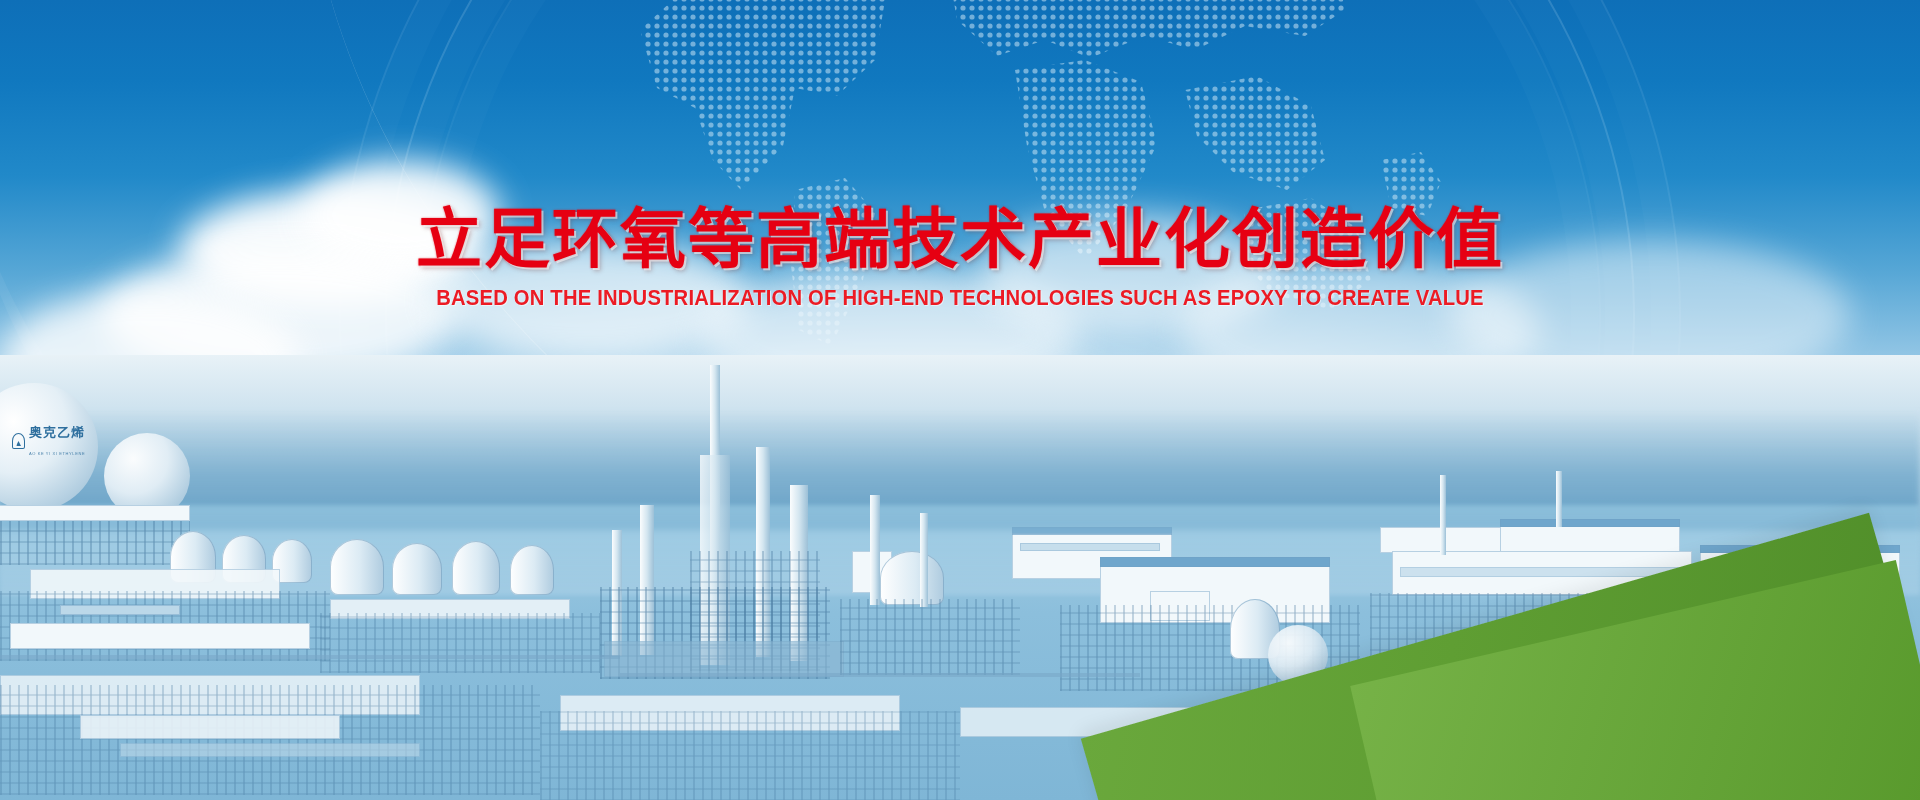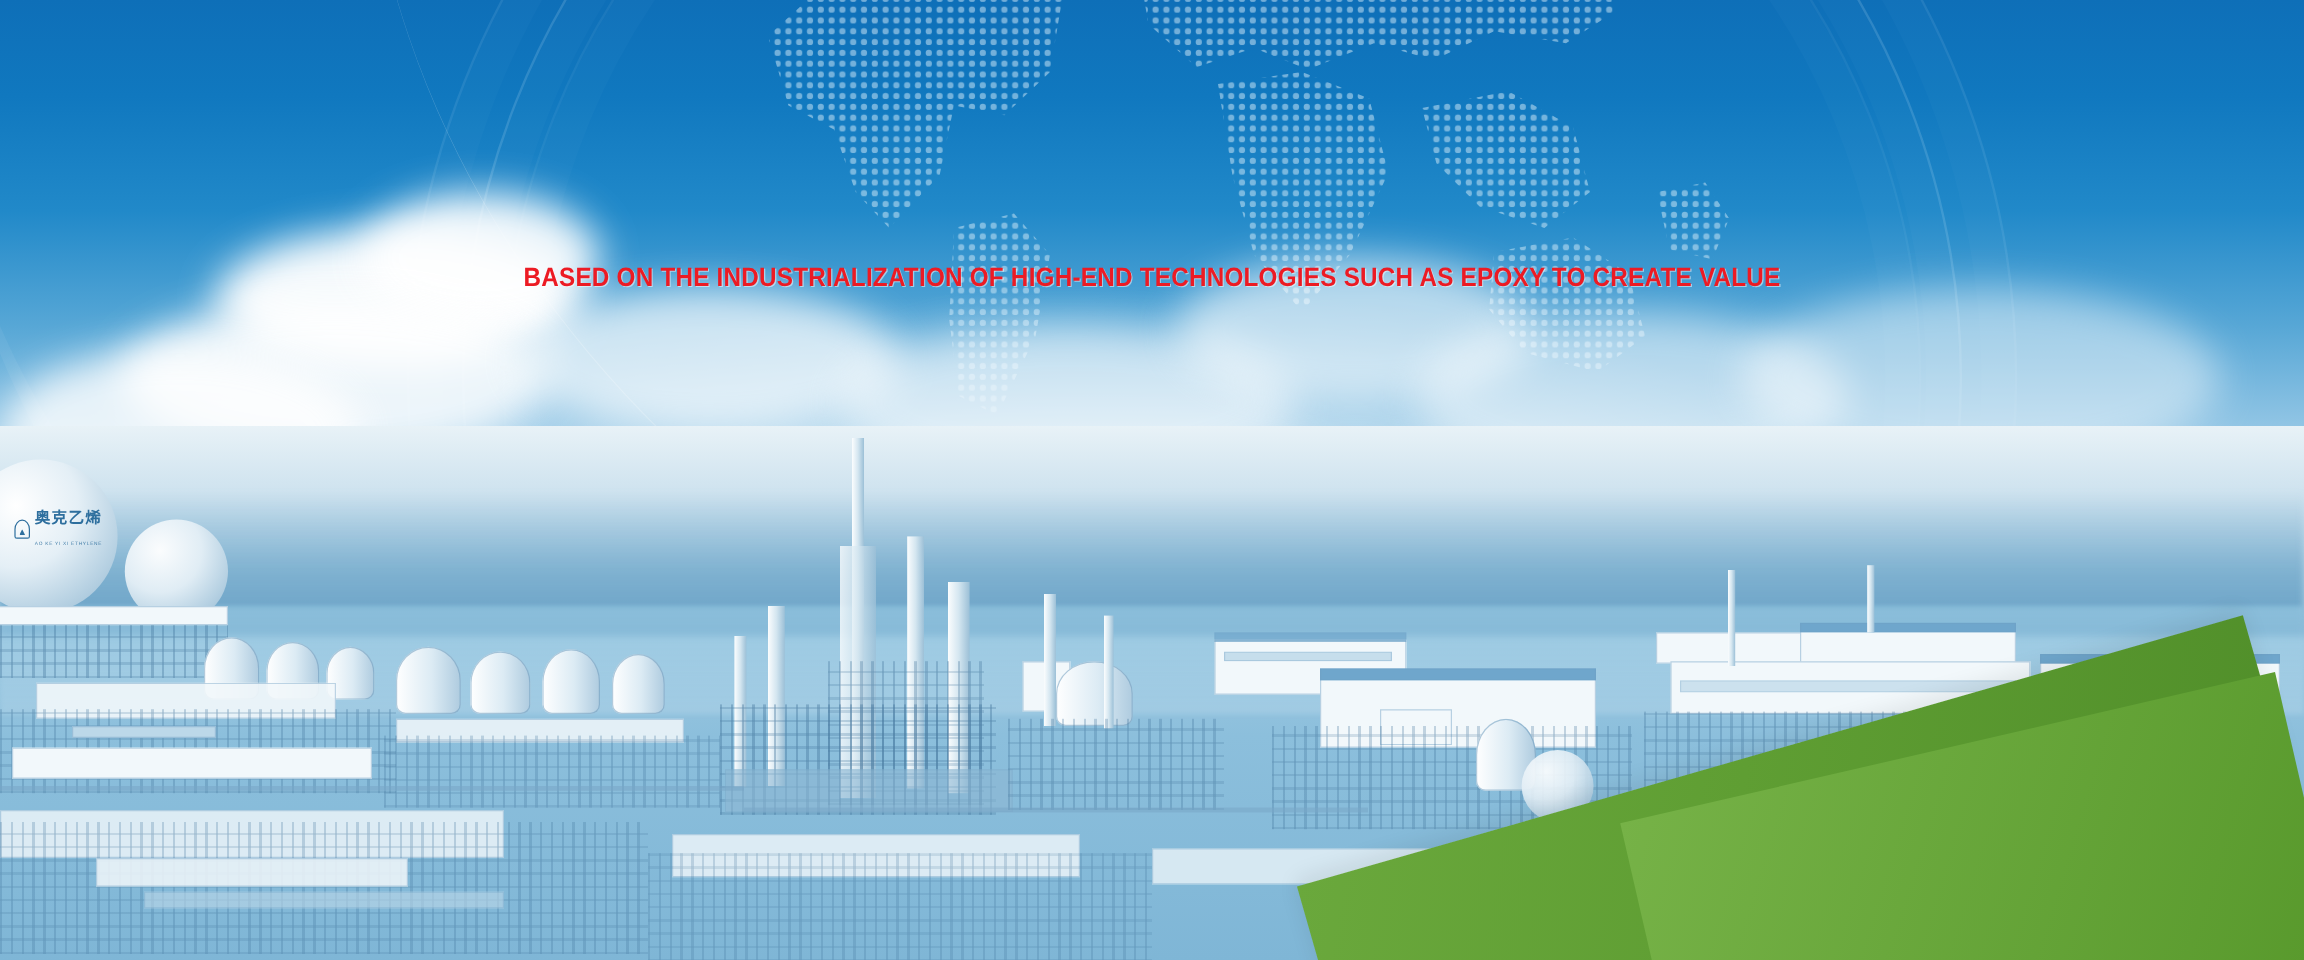--- a/index.html
+++ b/index.html
@@ -314,16 +314,17 @@
     <div class="blk" style="left:960px;top:352px;width:300px;height:30px;opacity:.75;"></div>
     <div class="pipe" style="left:0px;top:300px;width:620px;height:4px;"></div>
     <div class="pipe" style="left:620px;top:318px;width:520px;height:4px;"></div>
 
     <div class="road"></div>
     <div class="grass"></div>
     <div class="grass2"></div>
   </div>
 
   <div class="copy">
+    <h1 class="headline">立足环氧等高端技术产业化创造价值</h1>
     <p class="subline">BASED ON THE INDUSTRIALIZATION OF HIGH-END TECHNOLOGIES SUCH AS EPOXY TO CREATE VALUE</p>
   </div>
 
 </div>
 
 </body></html>

